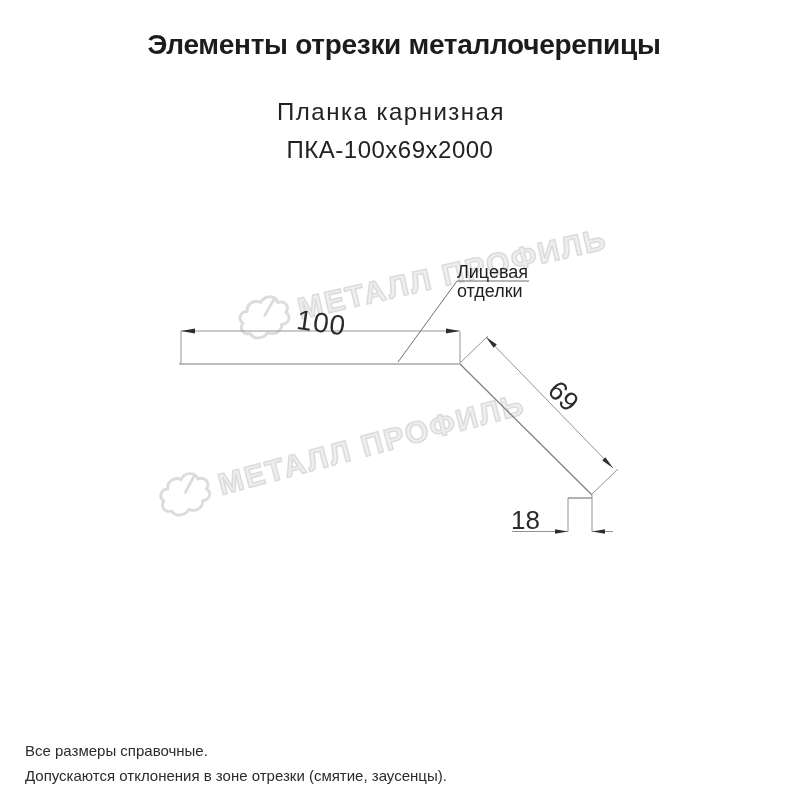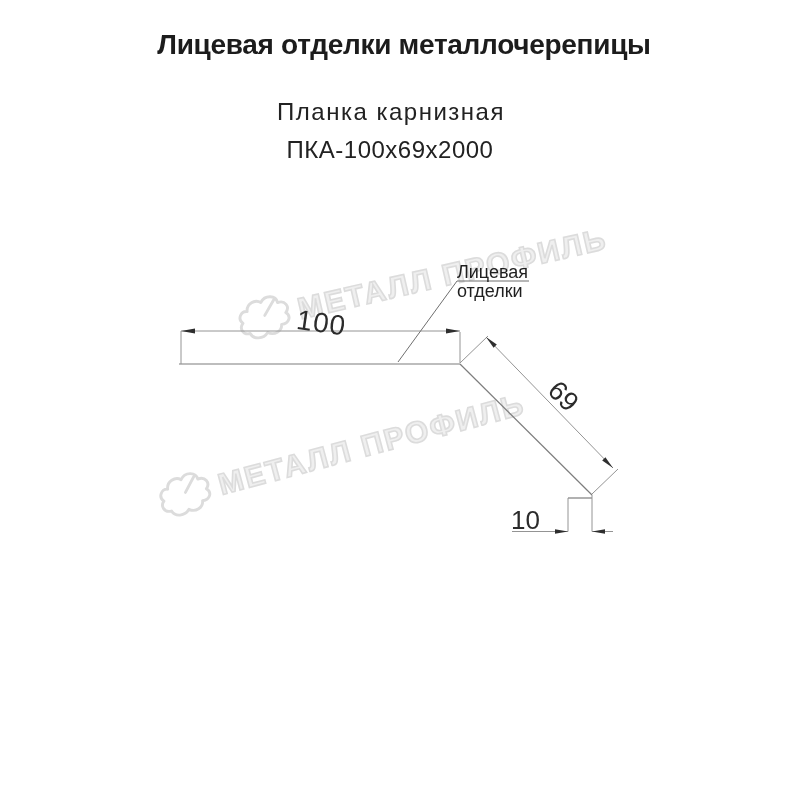--- a/index.html
+++ b/index.html
@@ -76,27 +76,31 @@
     <g fill="#2e2e2e" stroke="none">
       <polygon points="181,331 195,328.6 195,333.4"></polygon>
       <polygon points="460,331 446,328.6 446,333.4"></polygon>
       <polygon points="486,337 496.8,344.6 493.6,347.8"></polygon>
       <polygon points="613,468 605.4,457.2 602.2,460.4"></polygon>
       <polygon points="568,531.5 555,529.2 555,533.8"></polygon>
       <polygon points="592,531.5 605,529.2 605,533.8"></polygon>
     </g>
   </svg>
 
-  <div class="abs title">Лицевая отделки металлочерепицы</div>
+  <div class="abs title">Элементы отрезки металлочерепицы</div>
   <div class="abs subtitle">Планка карнизная</div>
   <div class="abs product-code">ПКА-100х69х2000</div>
 
   <div class="abs dim-label dim-100">100</div>
   <div class="abs dim-label dim-69">69</div>
-  <div class="abs dim-label dim-10">10</div>
+  <div class="abs dim-label dim-10">18</div>
 
   <div class="abs face-label">
     <div>Лицевая</div>
     <div>отделки</div>
   </div>
 
+  <div class="abs footer">
+    <div>Все размеры справочные.</div>
+    <div>Допускаются отклонения в зоне отрезки (смятие, заусенцы).</div>
+  </div>
 
 </div>
 
 </body></html>

